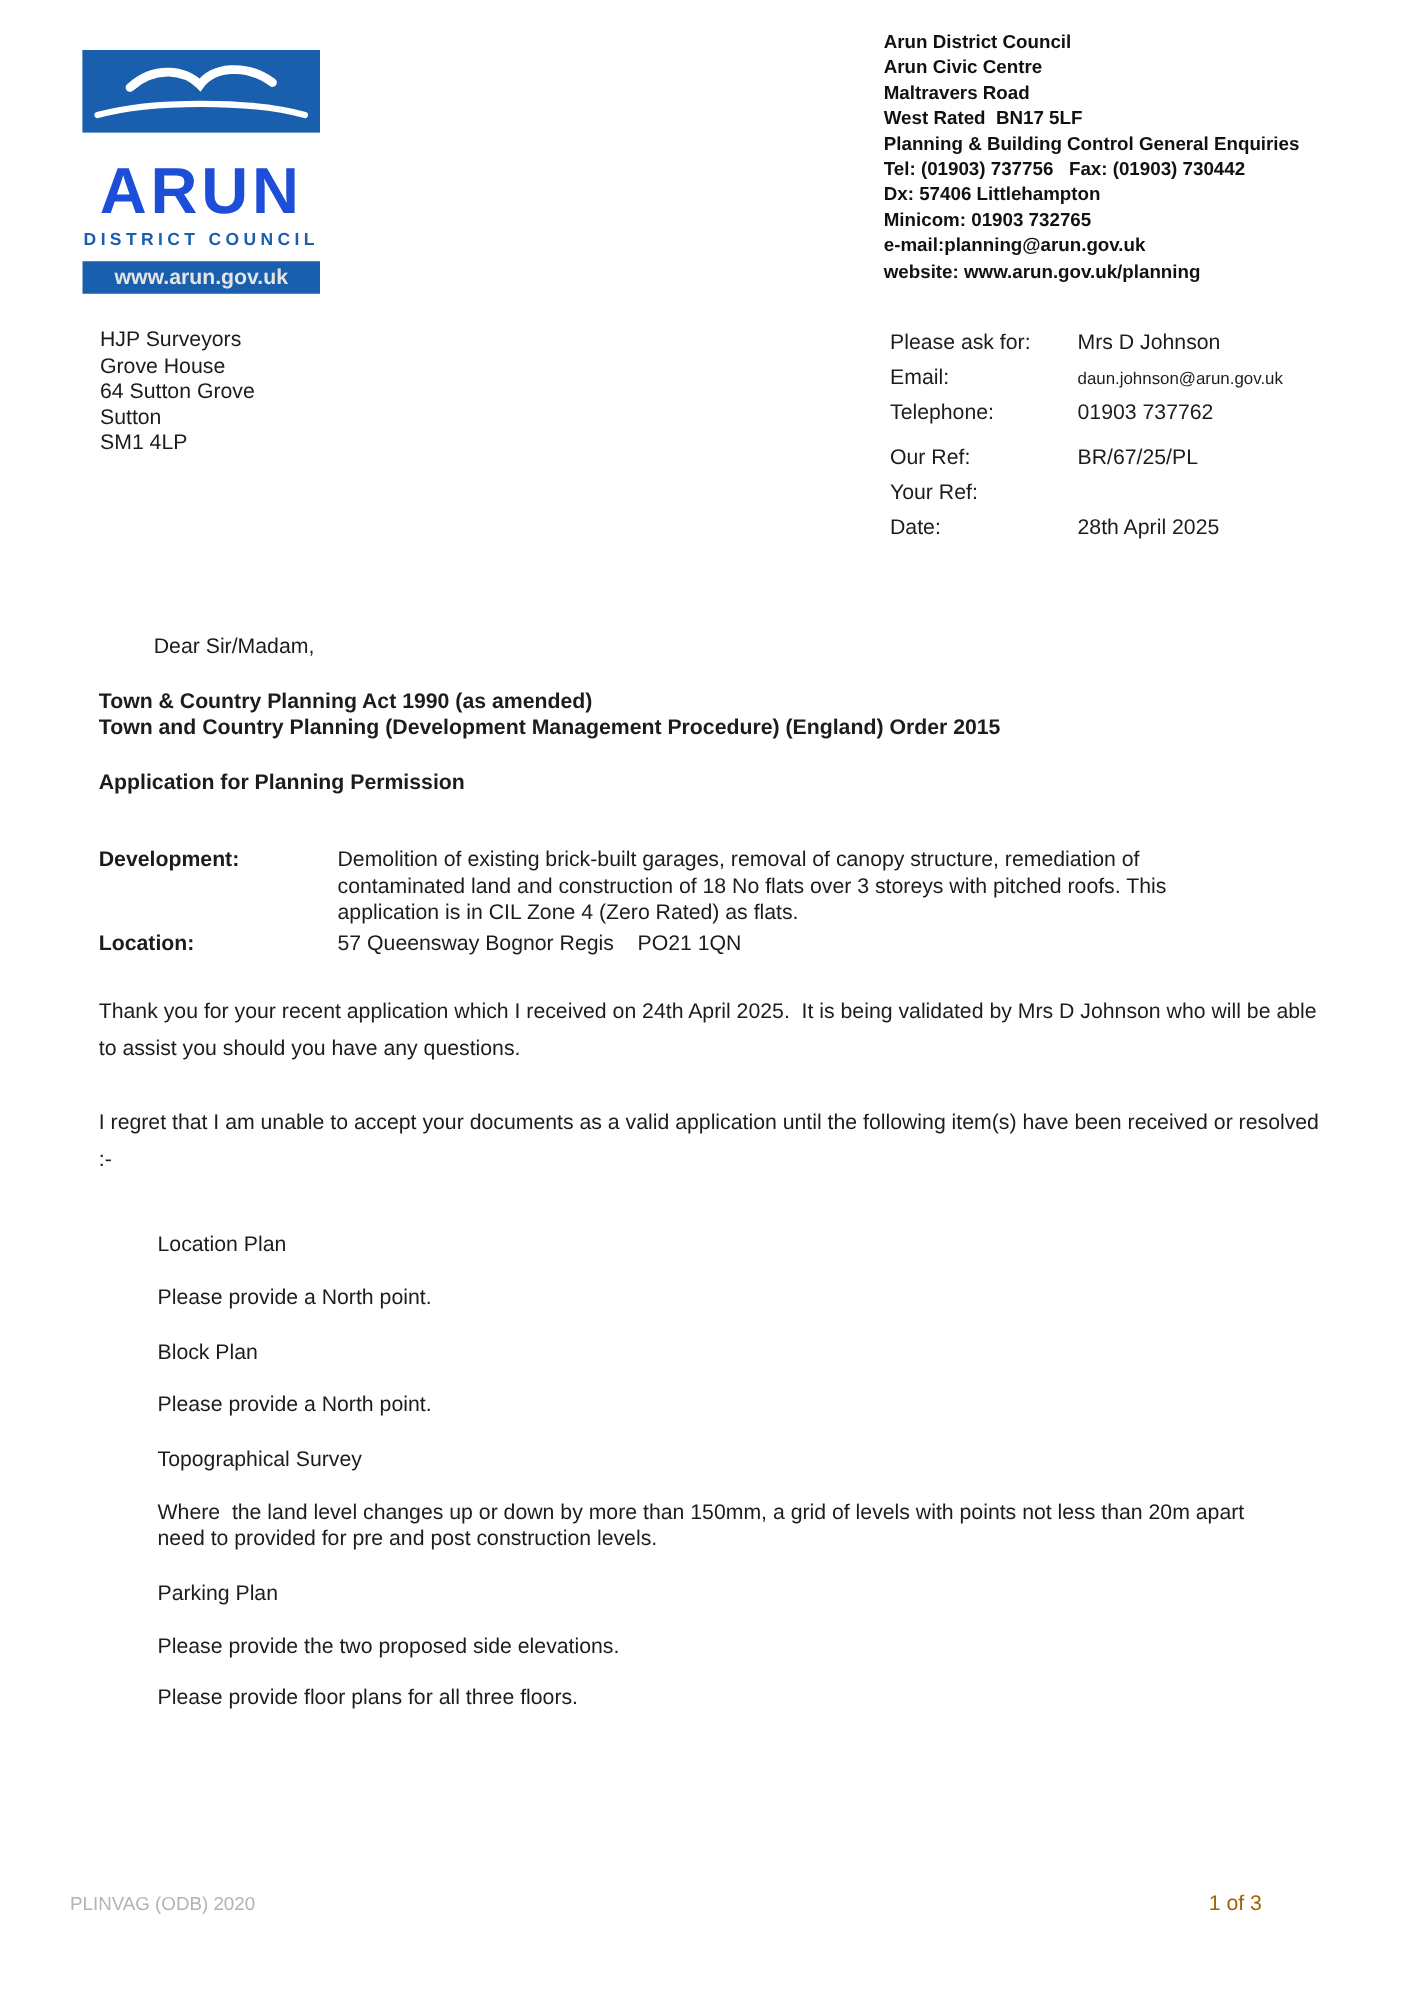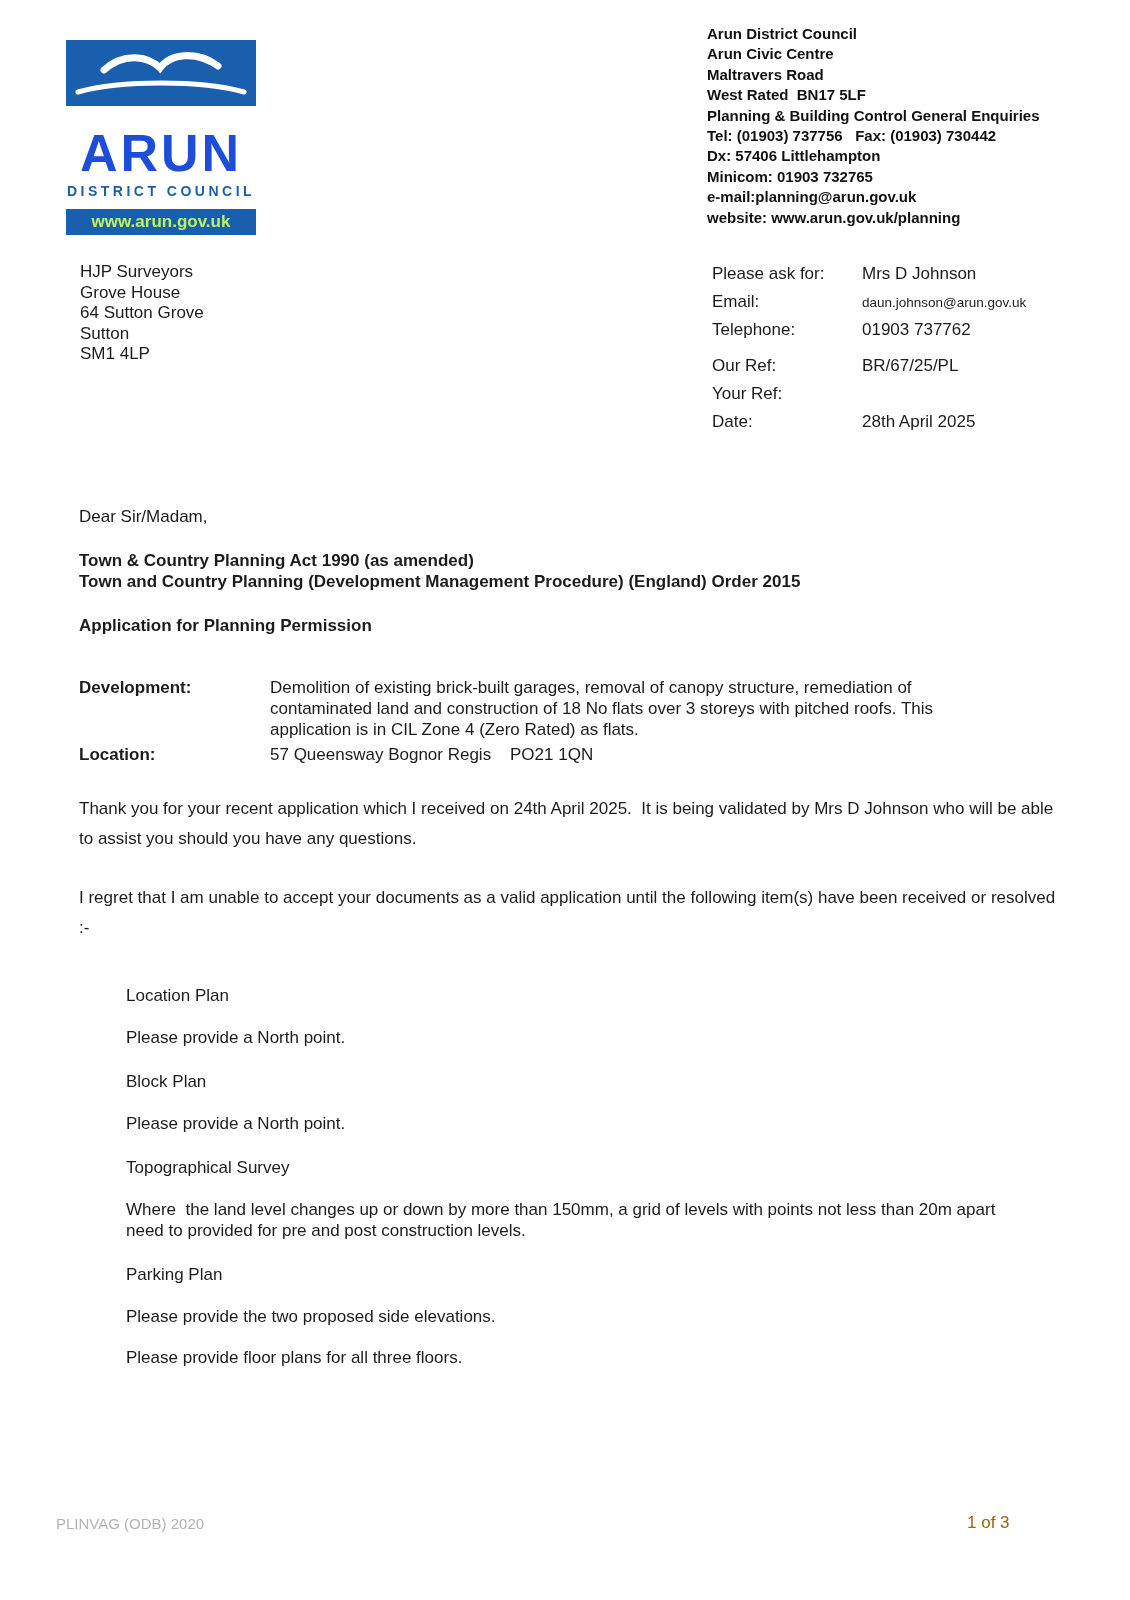--- a/index.html
+++ b/index.html
@@ -18,21 +18,21 @@
   .logo-box{width:190px;height:66px;background:#1a5fad;}
   .logo-name{
     color:#1d4ed8;font-weight:800;font-size:52px;line-height:56px;
     letter-spacing:3px;text-align:center;margin-top:19px;
   }
   .logo-sub{
     color:#1a5fad;font-weight:700;font-size:14px;letter-spacing:3.5px;
     text-align:center;margin-top:2px;
   }
   .logo-web{
-    margin-top:10px;background:#1a5fad;color:#bef264;font-weight:700;
+    margin-top:10px;background:#1a5fad;color:#e5e5e5;font-weight:700;
     font-size:17px;height:26px;line-height:26px;text-align:center;
   }
 
   
   .council-block{
     position:absolute;left:707px;top:24px;width:400px;
     font-weight:700;font-size:15px;line-height:20.4px;color:#111;
   }
 
   
@@ -44,21 +44,21 @@
   
   .refblock{position:absolute;left:712px;top:260px;width:400px;font-size:17px;}
   .refrow{display:flex;height:28px;align-items:center;}
   .refrow .lab{width:150px;flex:0 0 150px;}
   .refrow .val{flex:1;}
   .refrow.email .val{font-size:13.5px;}
   .refrow.gap{margin-top:8px;}
 
   
   .body{position:absolute;left:79px;top:506px;width:972px;font-size:17px;line-height:21px;}
-  .salutation{margin-bottom:23px;}
+  .salutation{margin-bottom:23px;margin-left:44px;}
   .act{font-weight:700;}
   .apptype{font-weight:700;margin-top:23px;}
   .devtable{margin-top:41px;}
   .devrow{display:flex;margin-bottom:4px;}
   .devrow .dlab{width:191px;flex:0 0 191px;font-weight:700;}
   .devrow .dtxt{width:748px;}
   .para{line-height:30px;margin-top:29px;width:985px;}
   .items{margin-top:42px;padding-left:47px;width:906px;}
   .item-title{margin-bottom:21px;}
   .item-detail{margin-bottom:23px;}

